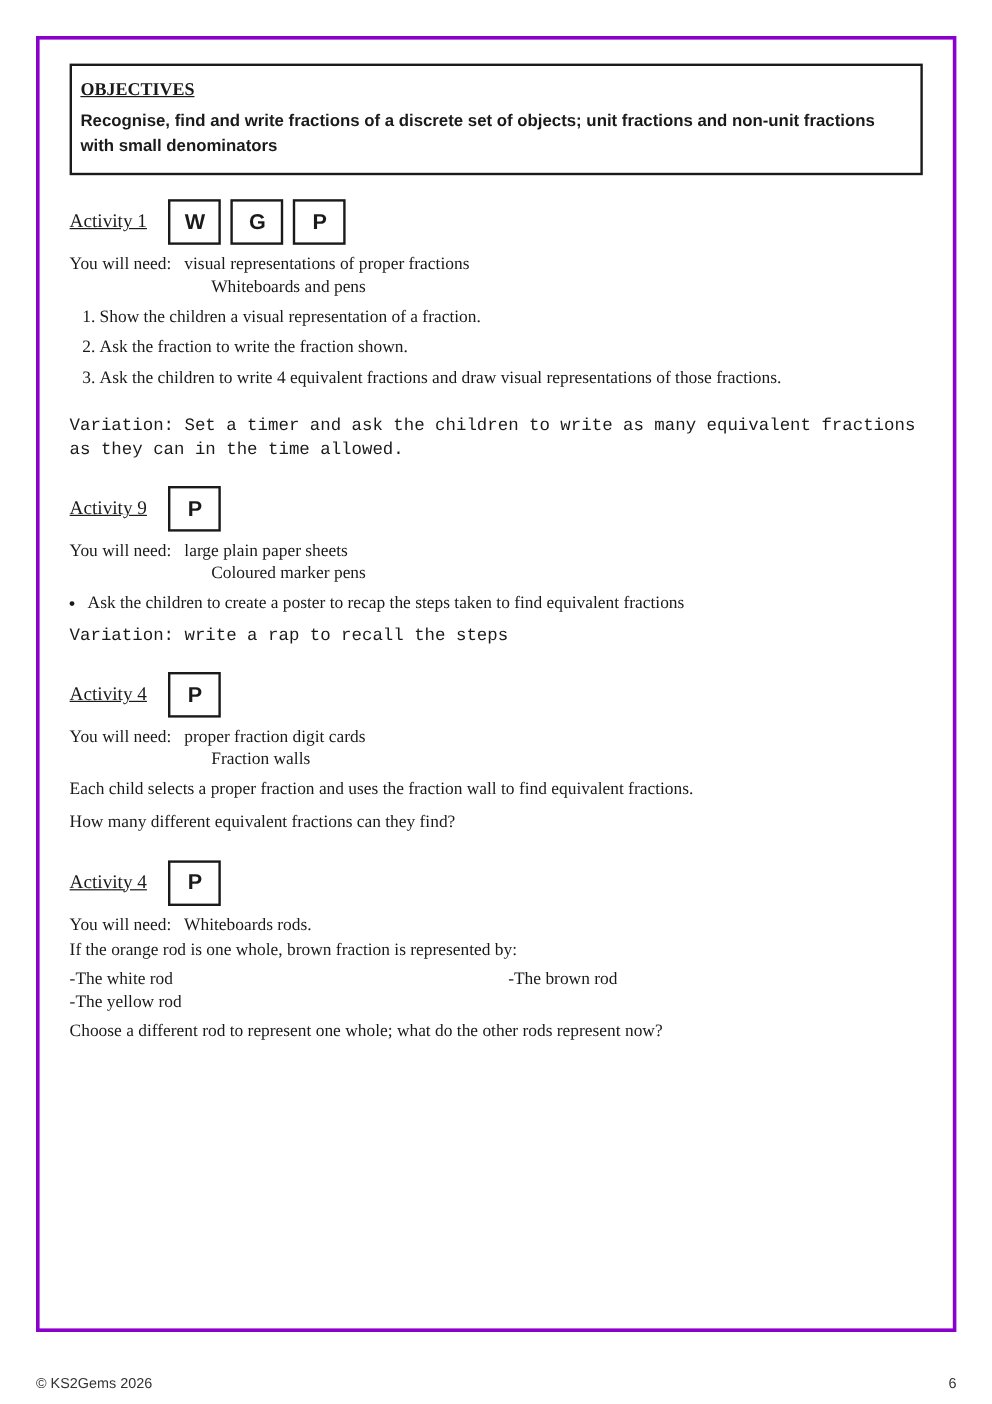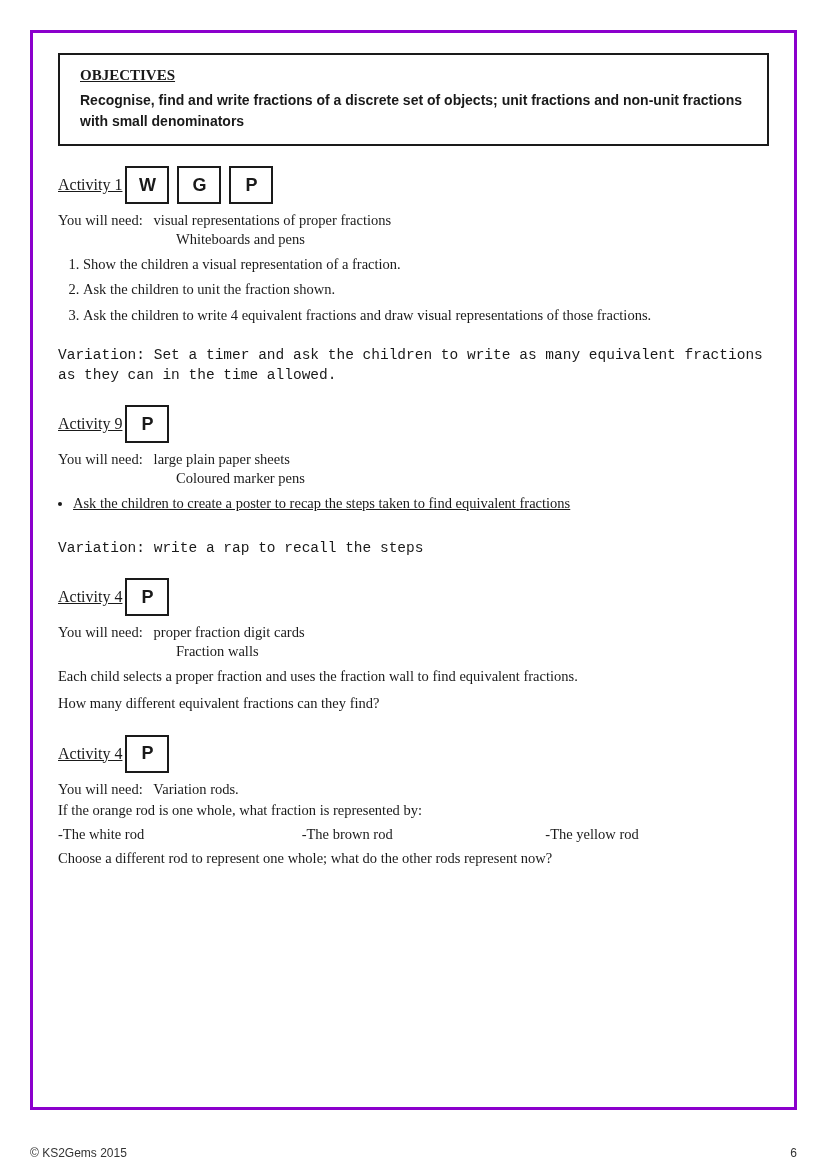--- a/index.html
+++ b/index.html
@@ -28,21 +28,21 @@
 
     .main-border {
       border: 3px solid #8b00cc;
       padding: 20px 25px 25px 25px;
       min-height: 1080px;
       position: relative;
     }
 
     .objectives-box {
       border: 2px solid #1a1a1a;
-      padding: 12px 20px;
+      padding: 12px 7px;
       margin-bottom: 20px;
     }
 
     .objectives-title {
       font-weight: bold;
       font-size: 15px;
       margin-bottom: 6px;
       text-decoration: underline;
     }
 
@@ -53,21 +53,21 @@
       font-weight: bold;
     }
 
     .activity-section {
       margin-bottom: 20px;
     }
 
     .activity-header {
       display: flex;
       align-items: center;
-      gap: 3px;
+      gap: 18px;
       margin-bottom: 8px;
       margin-top: 10px;
     }
 
     .activity-label {
       font-size: 16px;
       font-family: 'Comic Sans MS', cursive;
       text-decoration: underline;
       font-weight: normal;
     }
@@ -113,22 +113,21 @@
       font-size: 14.5px;
       margin-bottom: 5px;
       font-family: 'Comic Sans MS', cursive;
       line-height: 1.4;
     }
 
     .bullet-list {
       margin-left: 15px;
       list-style: disc;
       margin-top: 6px;
-      margin-bottom: 24px;
-      text-decoration: underline;
+      margin-bottom: 6px;
     }
 
     .bullet-list li {
       font-size: 14.5px;
       margin-bottom: 5px;
       font-family: 'Comic Sans MS', cursive;
       line-height: 1.4;
     }
 
     .variation-text {
@@ -140,21 +139,21 @@
 
     .body-text {
       font-size: 14.5px;
       font-family: 'Comic Sans MS', cursive;
       line-height: 1.5;
       margin-bottom: 5px;
     }
 
     .rods-grid {
       display: grid;
-      grid-template-columns: 1fr 1fr 1fr;
+      grid-template-columns: 1fr 1fr;
       gap: 2px 20px;
       margin-bottom: 5px;
       font-size: 14.5px;
       font-family: 'Comic Sans MS', cursive;
     }
 
     .footer {
       position: absolute;
       bottom: 10px;
       left: 0;
@@ -200,21 +199,21 @@
           <div class="badge-box">G</div>
           <div class="badge-box">P</div>
         </div>
       </div>
       <div class="you-will-need">
         <span>You will need:</span>&nbsp;&nbsp; <span>visual representations of proper fractions</span>
       </div>
       <div class="you-will-need-indent">Whiteboards and pens</div>
       <ol class="numbered-list">
         <li>Show the children a visual representation of a fraction.</li>
-        <li>Ask the children to unit the fraction shown.</li>
+        <li>Ask the fraction to write the fraction shown.</li>
         <li>Ask the children to write 4 equivalent fractions and draw visual representations of those fractions.</li>
       </ol>
       <div class="divider-space"></div>
       <div class="variation-text">Variation: Set a timer and ask the children to write as many equivalent fractions as they can in  the time allowed.</div>
     </div>
 
     <div class="activity-section">
       <div class="activity-header">
         <span class="activity-label">Activity 9</span>
         <div class="badges-row">
@@ -247,30 +246,30 @@
     </div>
 
     <div class="activity-section">
       <div class="activity-header">
         <span class="activity-label">Activity 4</span>
         <div class="badges-row">
           <div class="badge-box">P</div>
         </div>
       </div>
       <div class="you-will-need">
-        <span>You will need:</span>&nbsp;&nbsp; <span>Variation rods.</span>
-      </div>
-      <div class="body-text">If the orange rod is one whole, what fraction is represented by:</div>
+        <span>You will need:</span>&nbsp;&nbsp; <span>Whiteboards rods.</span>
+      </div>
+      <div class="body-text">If the orange rod is one whole, brown fraction is represented by:</div>
       <div class="rods-grid">
         <span>-The white rod</span>
         <span>-The brown rod</span>
         <span>-The yellow rod</span>
       </div>
       <div class="body-text">Choose a different rod to represent one whole; what do the other rods represent now?</div>
     </div>
 
   </div>
 
   <div class="footer">
-    <span class="footer-copyright">© KS2Gems 2015</span>
+    <span class="footer-copyright">© KS2Gems 2026</span>
     <span class="footer-page">6</span>
   </div>
 </div>
 
 </body></html>

